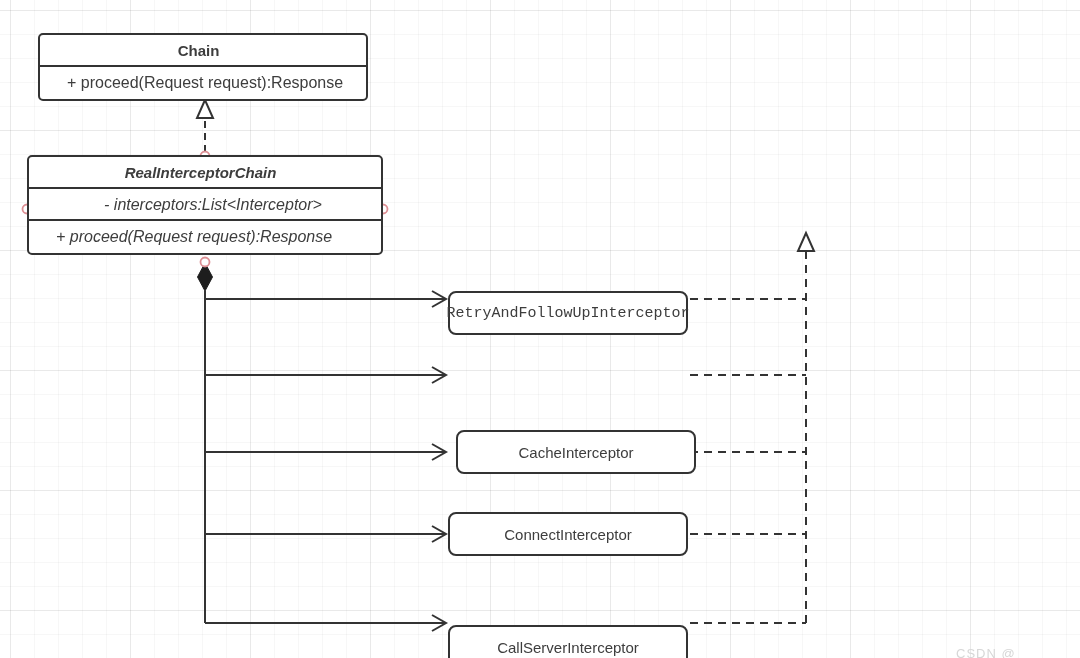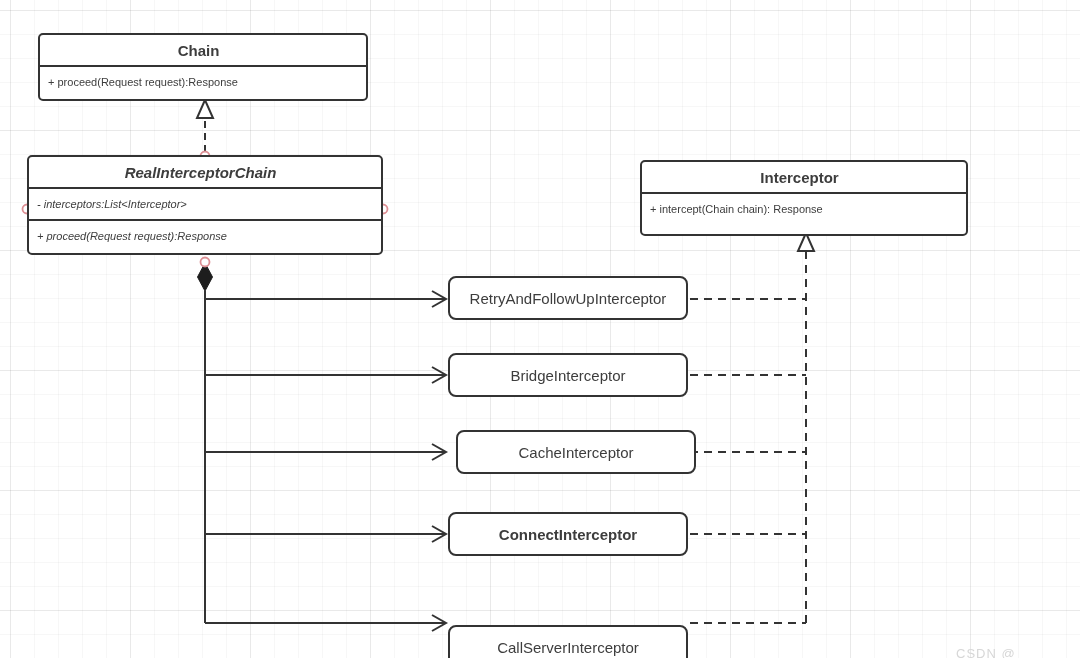--- a/index.html
+++ b/index.html
@@ -32,22 +32,22 @@
     box-sizing: border-box;
   }
   .uml-header {
     font-weight: bold;
     font-size: 15px;
     text-align: center;
     padding: 7px 17px 6px 8px;
   }
   .uml-section {
     border-top: 2px solid #333333;
-    font-size: 11px;
-    padding: 5px 11px 6px 8px;
+    font-size: 16px;
+    padding: 5px 11px 6px 27px;
     line-height: 21px;
   }
   .uml-section.tall { min-height: 29px; }
   .node-box {
     position: absolute;
     left: 448px; width: 240px; height: 44px;
     background: #ffffff;
     border: 2px solid #333333;
     border-radius: 8px;
     color: #3d3d3d;
@@ -119,41 +119,34 @@
     </g>
   </svg>
 
   <div class="uml-box" style="left:38px; top:33px; width:330px;">
     <div class="uml-header">Chain</div>
     <div class="uml-section">+ proceed(Request request):Response</div>
   </div>
 
   <div class="uml-box" style="left:27px; top:155px; width:356px;font-style:italic;">
     <div class="uml-header">RealInterceptorChain</div>
-    <div class="uml-section" style="padding-bottom:4px;">
+    <div class="uml-section" style="padding-bottom:4px;text-align:center;">
       <div>- interceptors:List&lt;Interceptor&gt;</div>
     </div>
     <div class="uml-section">+ proceed(Request request):Response</div>
   </div>
 
-  <div class="uml-box" style="left:640px; top:160px; width:328px;">
-    <div class="uml-header">Interceptor</div>
-    <div class="uml-section tall">+ intercept(Chain chain): Response</div>
-  </div>
 
-  <div class="node-box" style="top:276px;">
+  <div class="node-box" style="top:291px;font-family:Liberation Mono, monospace;">
     <span>RetryAndFollowUpInterceptor</span>
-  </div>
-  <div class="node-box" style="top:353px;">
-    <span>BridgeInterceptor</span>
   </div>
   <div class="node-box" style="top:430px;margin-left:8px;">
     <span>CacheInterceptor</span>
   </div>
-  <div class="node-box" style="top:512px;font-weight:bold;">
+  <div class="node-box" style="top:512px;">
     <span>ConnectInterceptor</span>
   </div>
   <div class="node-box" style="top:625px;">
     <span>CallServerInterceptor</span>
   </div>
 
   <div class="watermark">CSDN @</div>
 
 </div>
 

